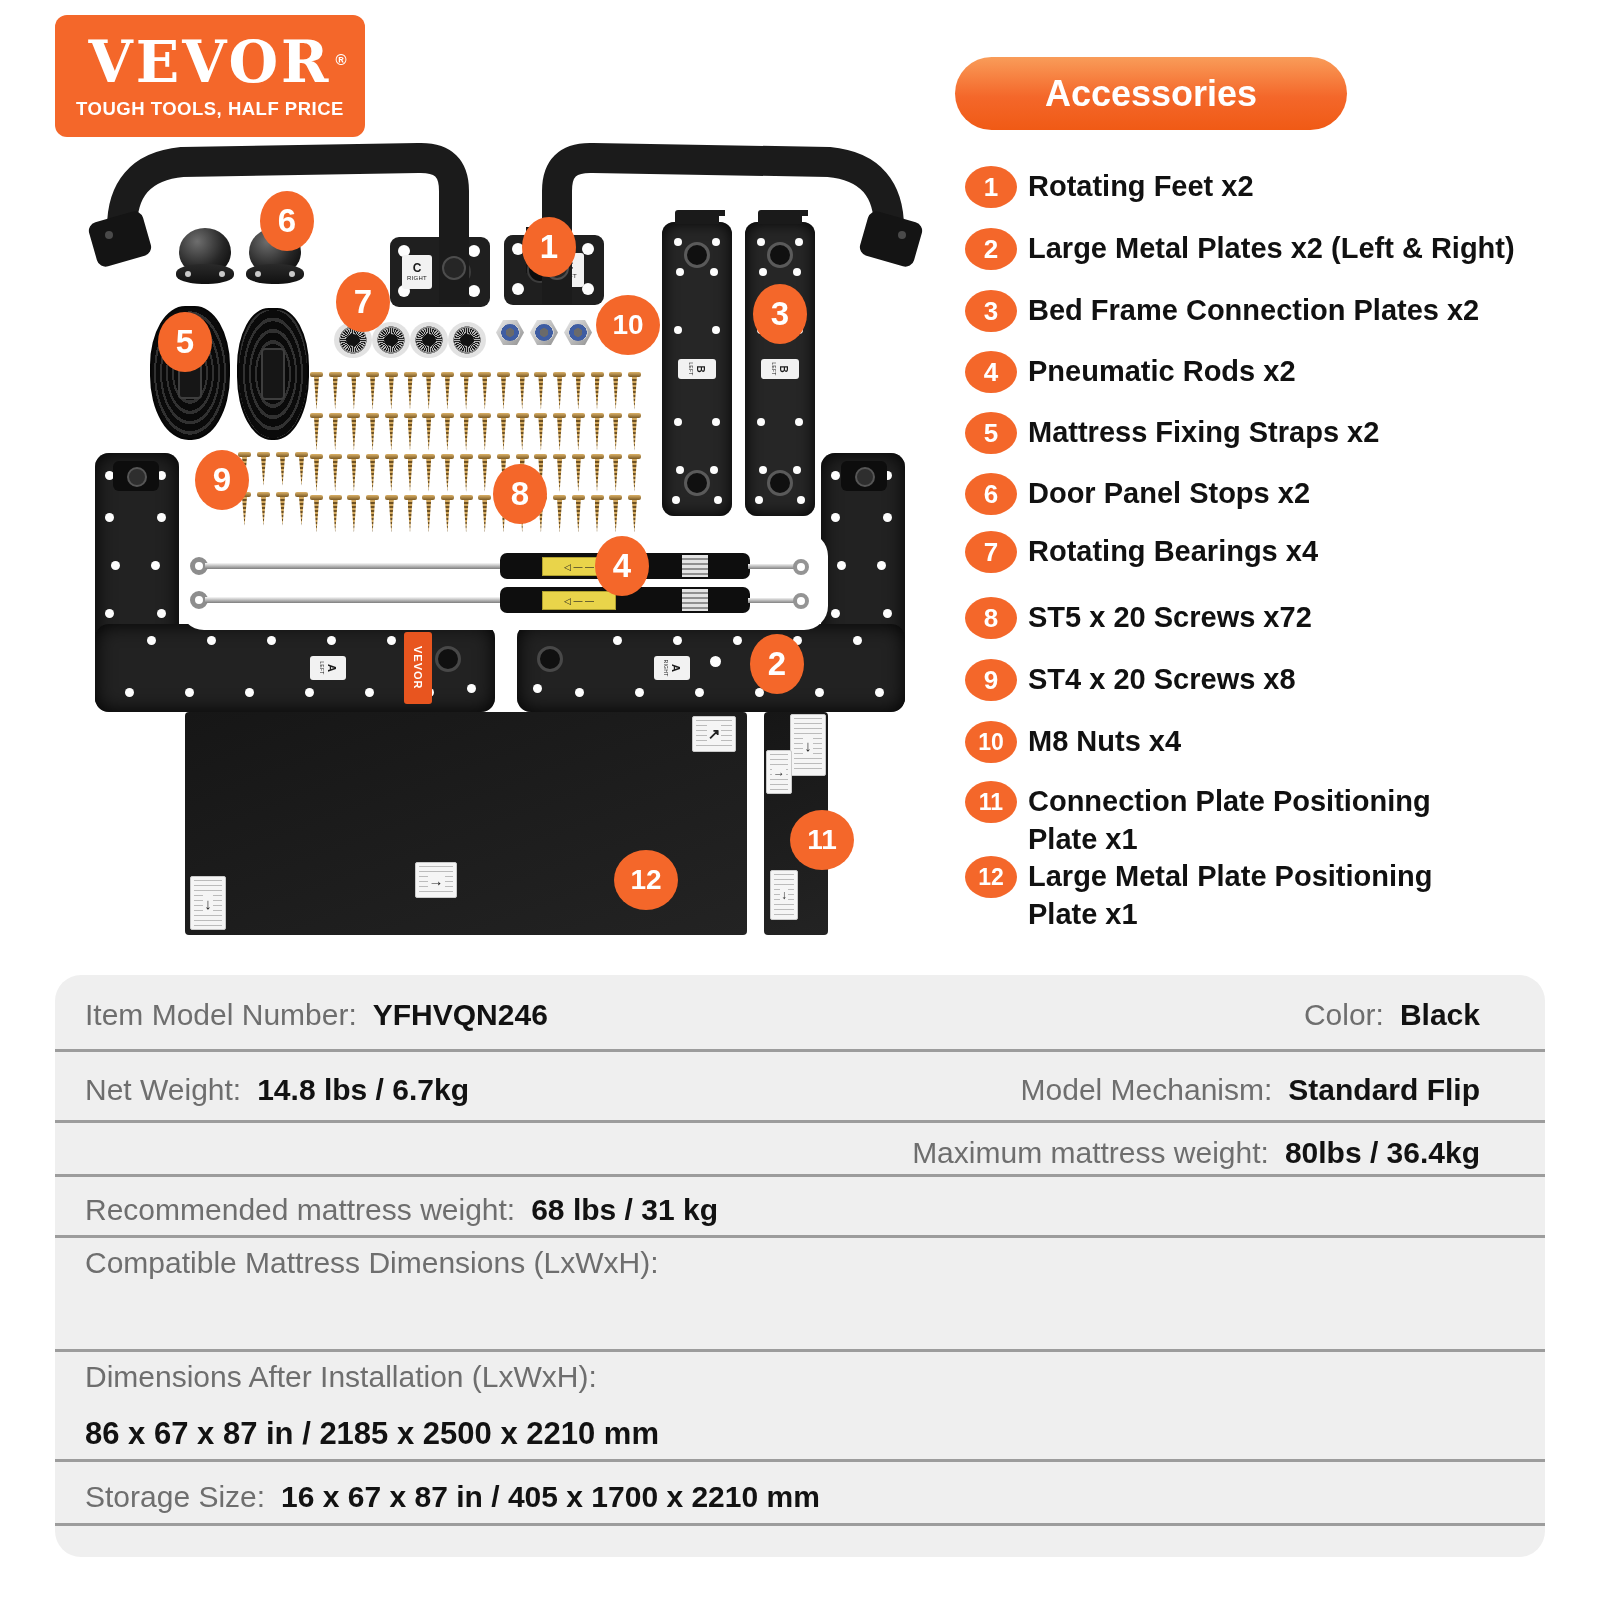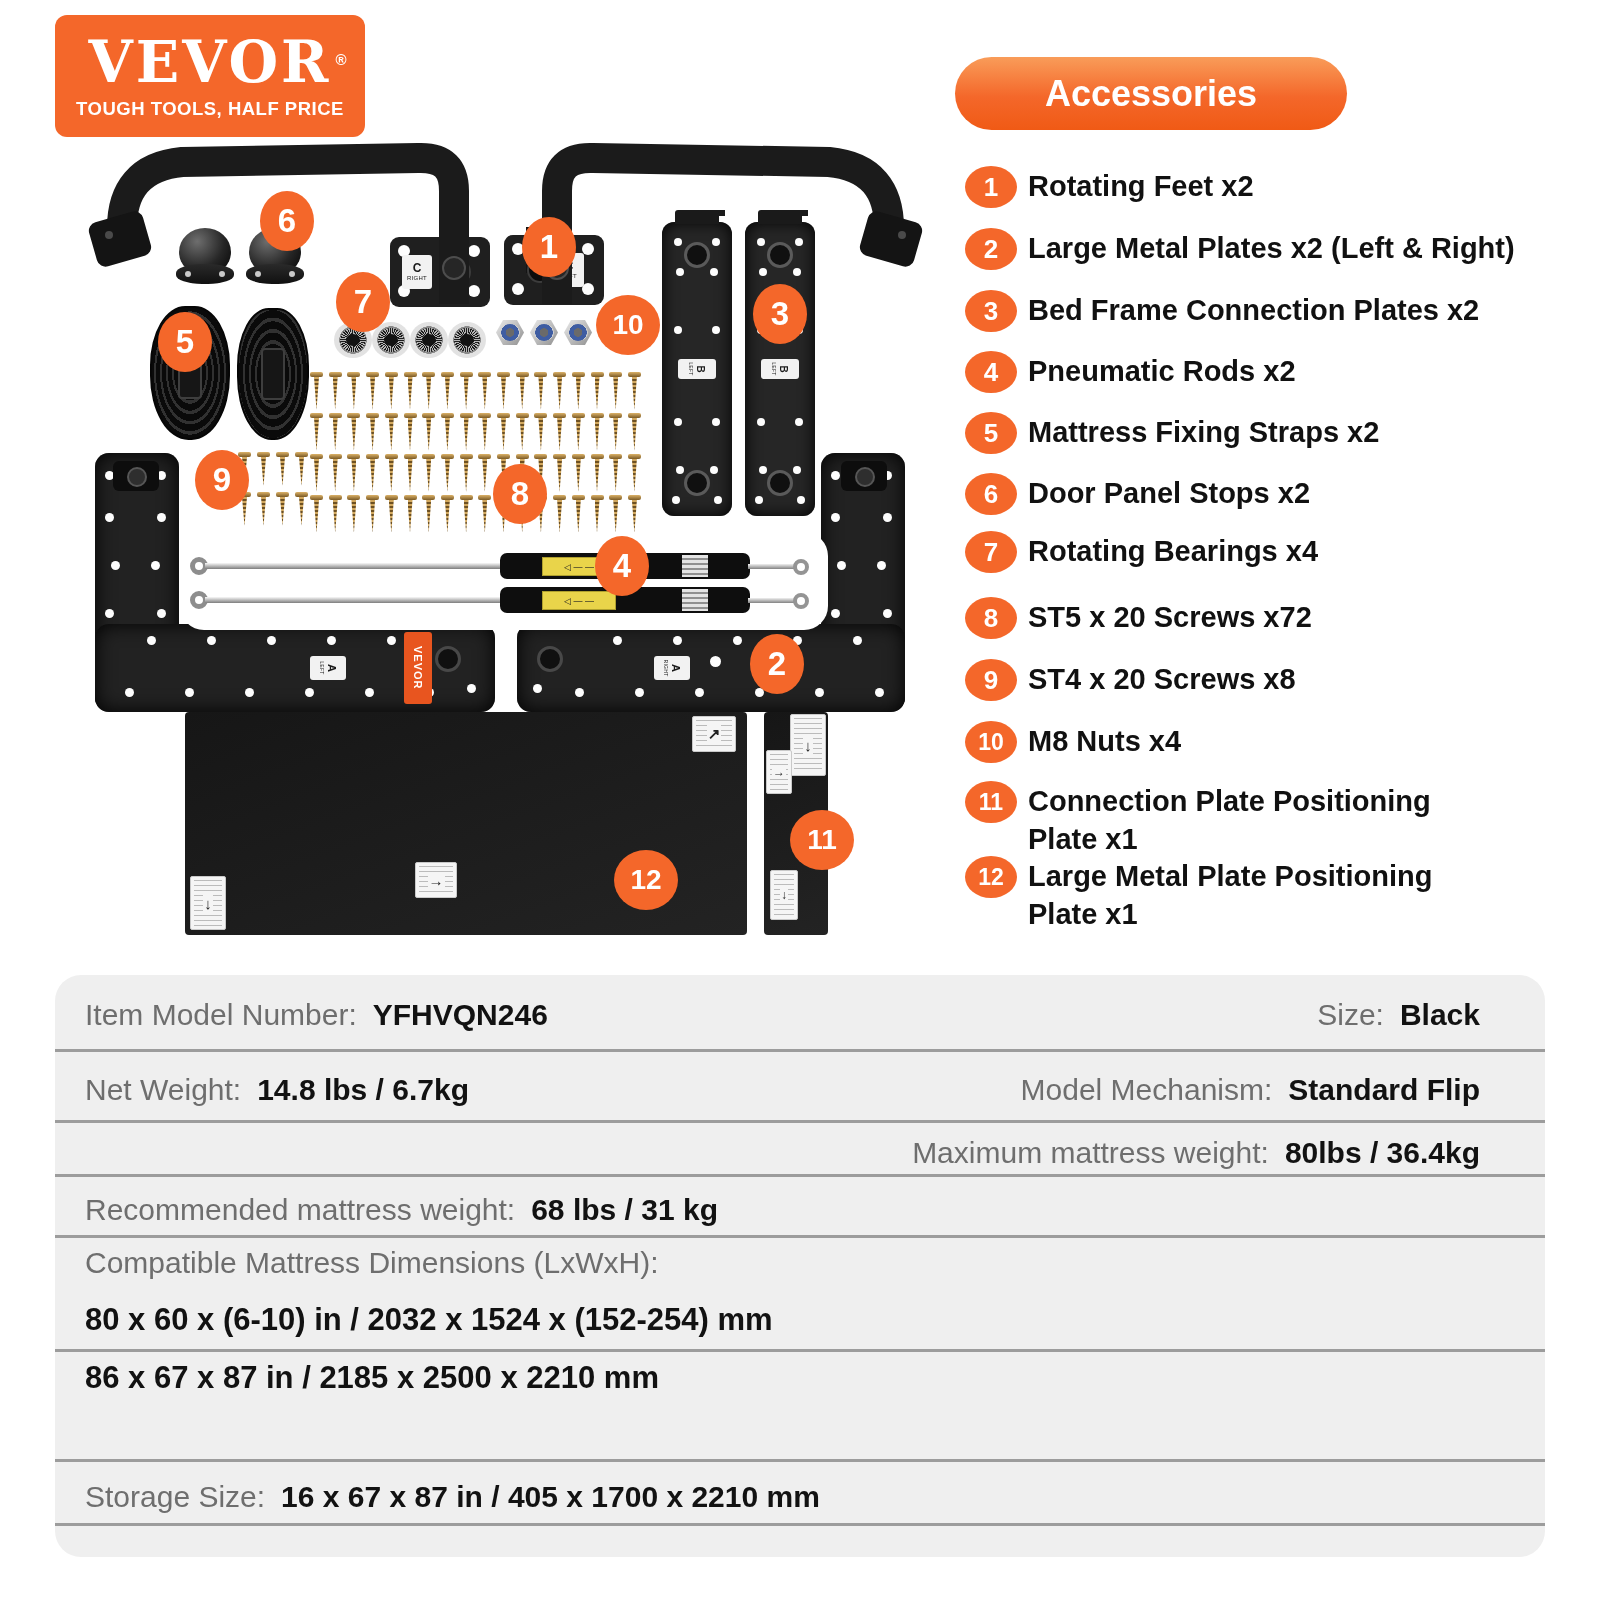--- a/index.html
+++ b/index.html
@@ -776,37 +776,37 @@
     <div class="badge" style="left: 195px; top: 450px; width: 54px; height: 60px;">9</div>
     <div class="badge two" style="left: 596px; top: 295px; width: 64px; height: 60px;">10</div>
     <div class="badge two" style="left: 790px; top: 810px; width: 64px; height: 60px;">11</div>
     <div class="badge two" style="left: 614px; top: 850px; width: 64px; height: 60px;">12</div>
   </div>
 
 <div id="spec-table">
     <div class="spec-row" style="height: 77px; padding-top: 6px;">
       <div class="cell"><span class="lbl">Item Model Number:</span><span class="val">YFHVQN246</span></div>
       <div class="spread"></div>
-      <div class="cell"><span class="lbl">Size:</span><span class="val">Black</span></div>
+      <div class="cell"><span class="lbl">Color:</span><span class="val">Black</span></div>
     </div>
     <div class="spec-row" style="height: 71px;">
       <div class="cell"><span class="lbl">Net Weight:</span><span class="val">14.8 lbs / 6.7kg</span></div>
       <div class="spread"></div>
       <div class="cell"><span class="lbl">Model Mechanism:</span><span class="val">Standard Flip</span></div>
     </div>
     <div class="spec-row" style="height: 54px;">
       <div class="spread"></div>
       <div class="cell"><span class="lbl">Maximum mattress weight:</span><span class="val">80lbs / 36.4kg</span></div>
     </div>
     <div class="spec-row" style="height: 61px;">
       <div class="cell"><span class="lbl">Recommended mattress weight:</span><span class="val">68 lbs / 31 kg</span></div>
     </div>
     <div class="spec-row twoline" style="height: 114px;">
       <div class="l1">Compatible Mattress Dimensions (LxWxH):</div>
-      <div class="l2">80 x 60 x (6-10) in / 2032 x 1524 x (152-254) mm</div>
     </div>
     <div class="spec-row twoline" style="height: 110px;">
+      <div class="l1">Dimensions After Installation (LxWxH):</div>
       <div class="l2">86 x 67 x 87 in / 2185 x 2500 x 2210 mm</div>
     </div>
     <div class="spec-row" style="height: 64px;">
       <div class="cell"><span class="lbl">Storage Size:</span><span class="val">16 x 67 x 87 in / 405 x 1700 x 2210 mm</span></div>
     </div>
   </div>
 
 </body></html>

